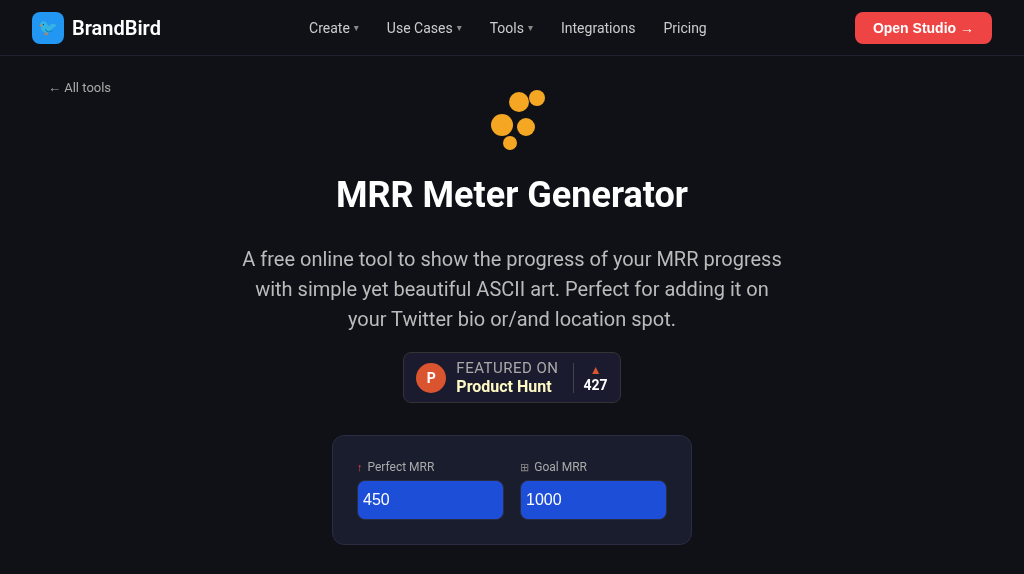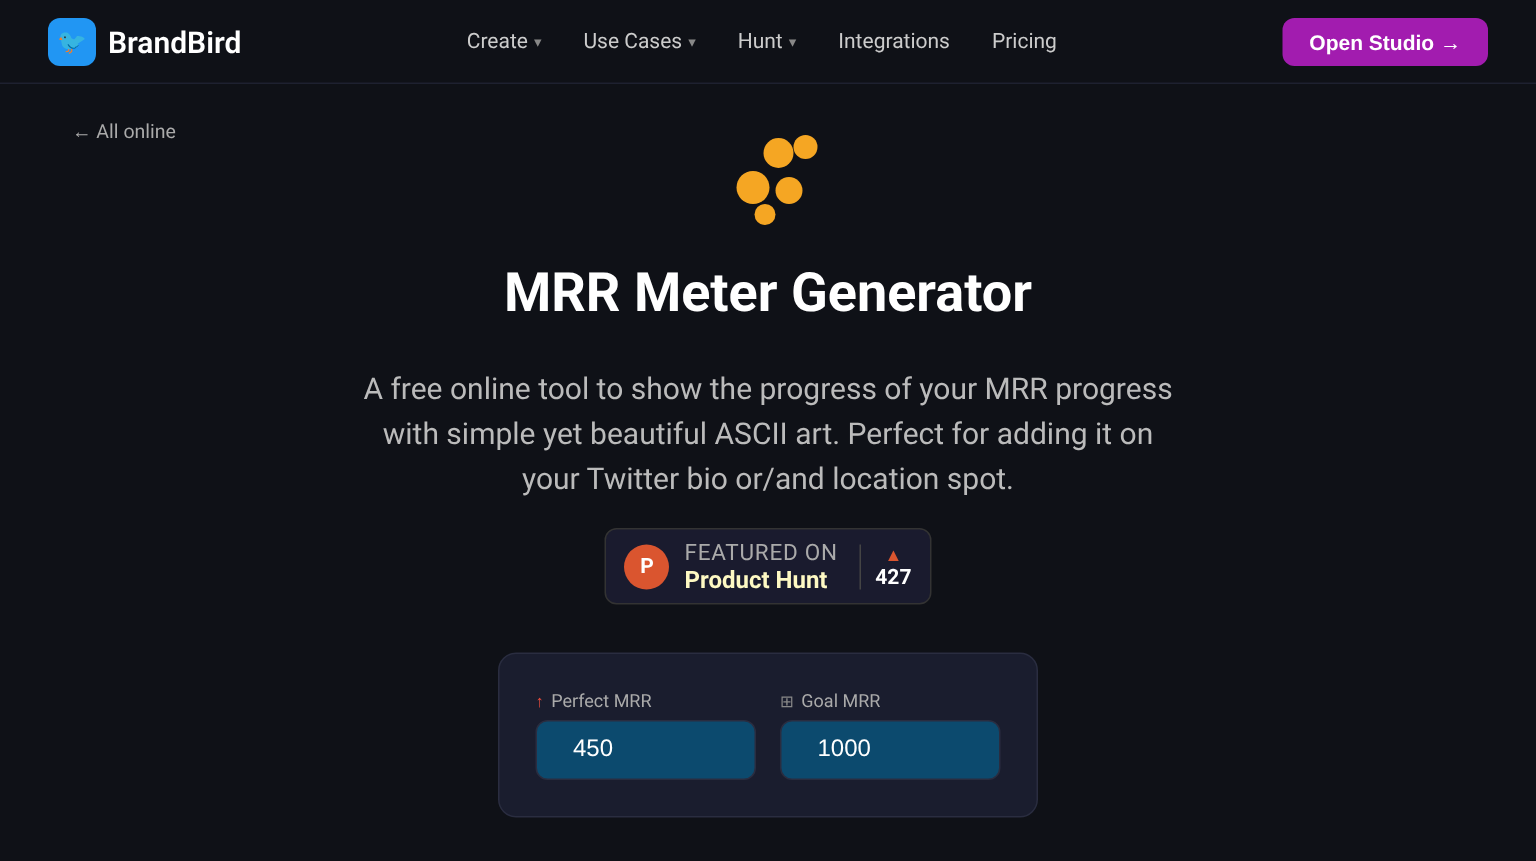--- a/index.html
+++ b/index.html
@@ -54,21 +54,21 @@
       font-size: 14px;
       color: #ccc;
       cursor: pointer;
     }
     .nav-chevron {
       font-size: 10px;
       color: #888;
     }
     .navbar-right {}
     .open-studio-btn {
-      background: #a21caf;
+      background: #ef4444;
       color: #fff;
       border: none;
       border-radius: 8px;
       padding: 8px 18px;
       font-size: 14px;
       font-weight: 600;
       cursor: pointer;
       display: flex;
       align-items: center;
       gap: 6px;
@@ -212,26 +212,26 @@
     .input-label-icon {
       color: #e74c3c;
       font-size: 11px;
     }
     .input-label-icon-goal {
       color: #888;
       font-size: 11px;
     }
     .input-field {
       width: 100%;
-      background: #0c4a6e;
+      background: #1d4ed8;
       border: 1px solid #2a2d40;
       border-radius: 8px;
       color: #fff;
       font-size: 16px;
-      padding: 10px 24px;
+      padding: 10px 5px;
       outline: none;
     }
 
     
     .progress-cards {
       width: 100%;
       max-width: 360px;
       display: flex;
       flex-direction: column;
       gap: 10px;
@@ -303,38 +303,38 @@
   <div class="navbar-center">
     <div class="nav-item">
       <span>Create</span>
       <span class="nav-chevron">▾</span>
     </div>
     <div class="nav-item">
       <span>Use Cases</span>
       <span class="nav-chevron">▾</span>
     </div>
     <div class="nav-item">
-      <span>Hunt</span>
+      <span>Tools</span>
       <span class="nav-chevron">▾</span>
     </div>
     <div class="nav-item">
       <span>Integrations</span>
     </div>
     <div class="nav-item">
       <span>Pricing</span>
     </div>
   </div>
   <div class="navbar-right">
     <button class="open-studio-btn">Open Studio →</button>
   </div>
 </nav>
 
 <main class="main">
 
-  <a class="back-link">← All online</a>
+  <a class="back-link">← All tools</a>
 
   <div class="icon-dots">
     <div class="dot dot1"></div>
     <div class="dot dot2"></div>
     <div class="dot dot3"></div>
     <div class="dot dot4"></div>
     <div class="dot dot5"></div>
   </div>
 
   <h1 class="page-title">MRR Meter Generator</h1>

